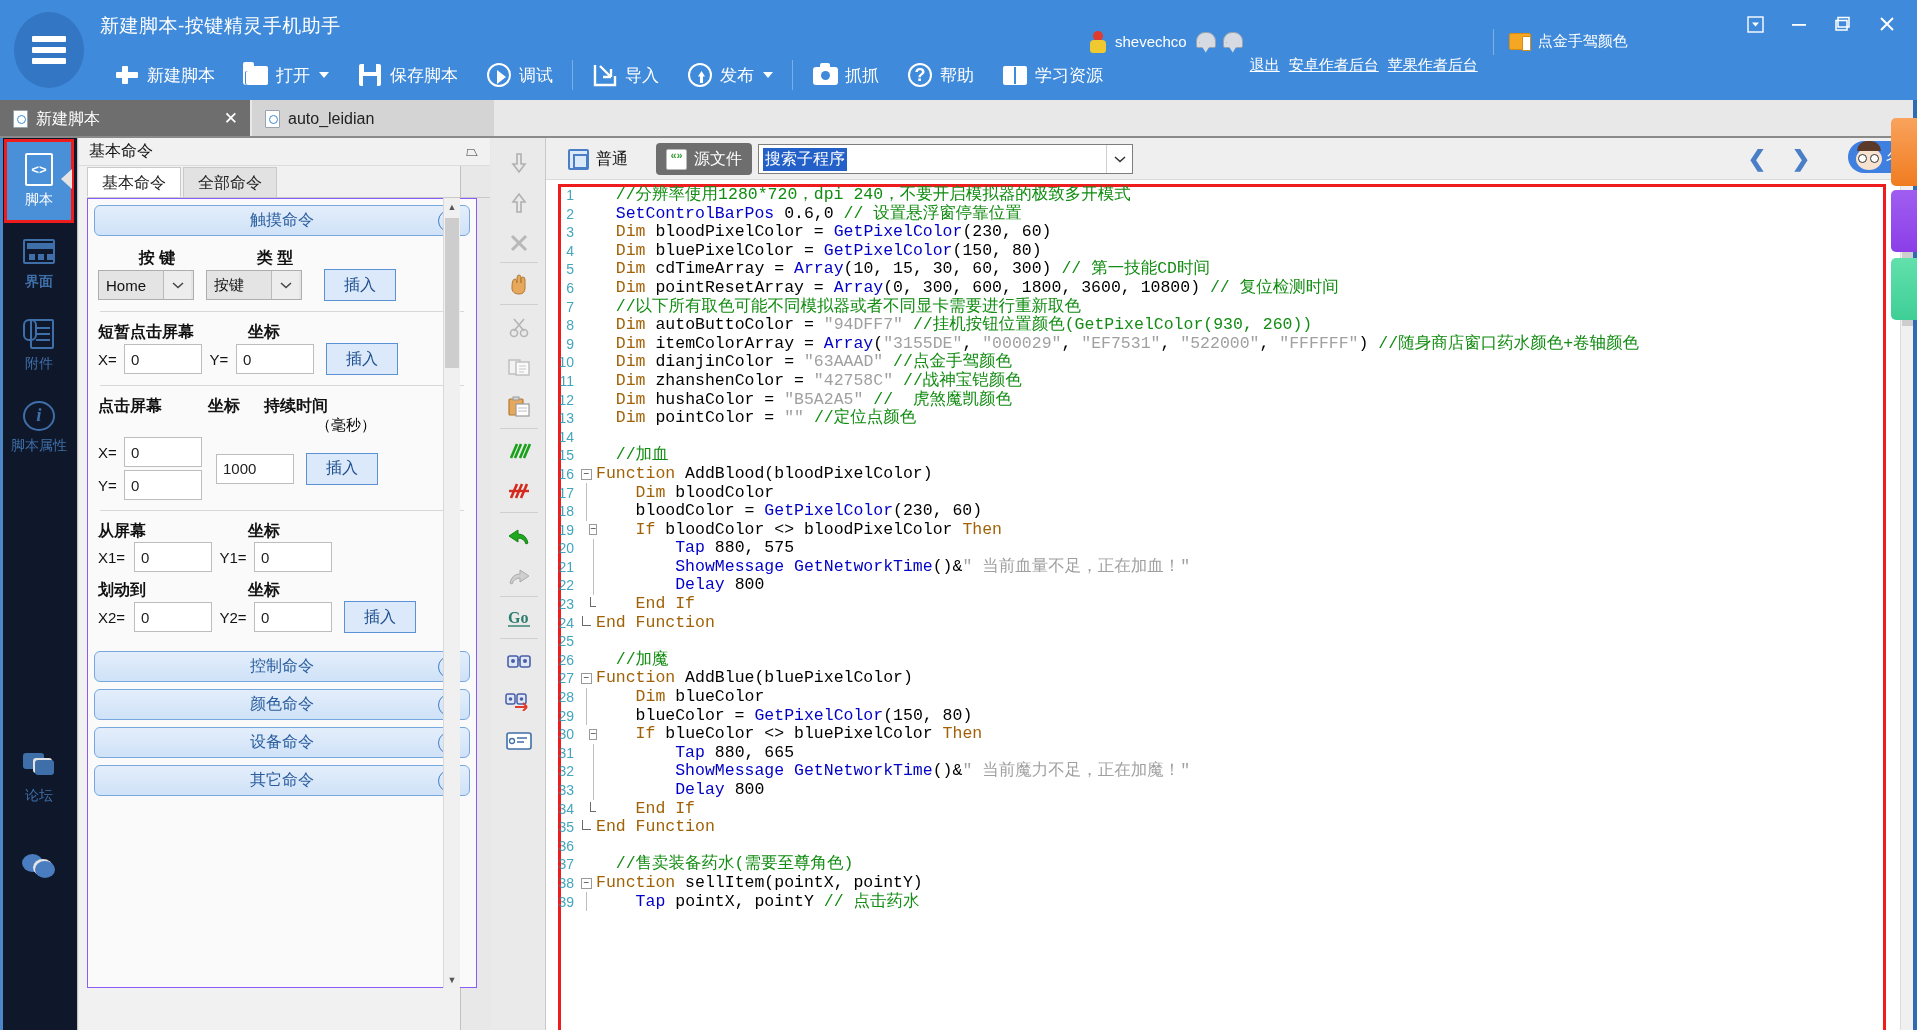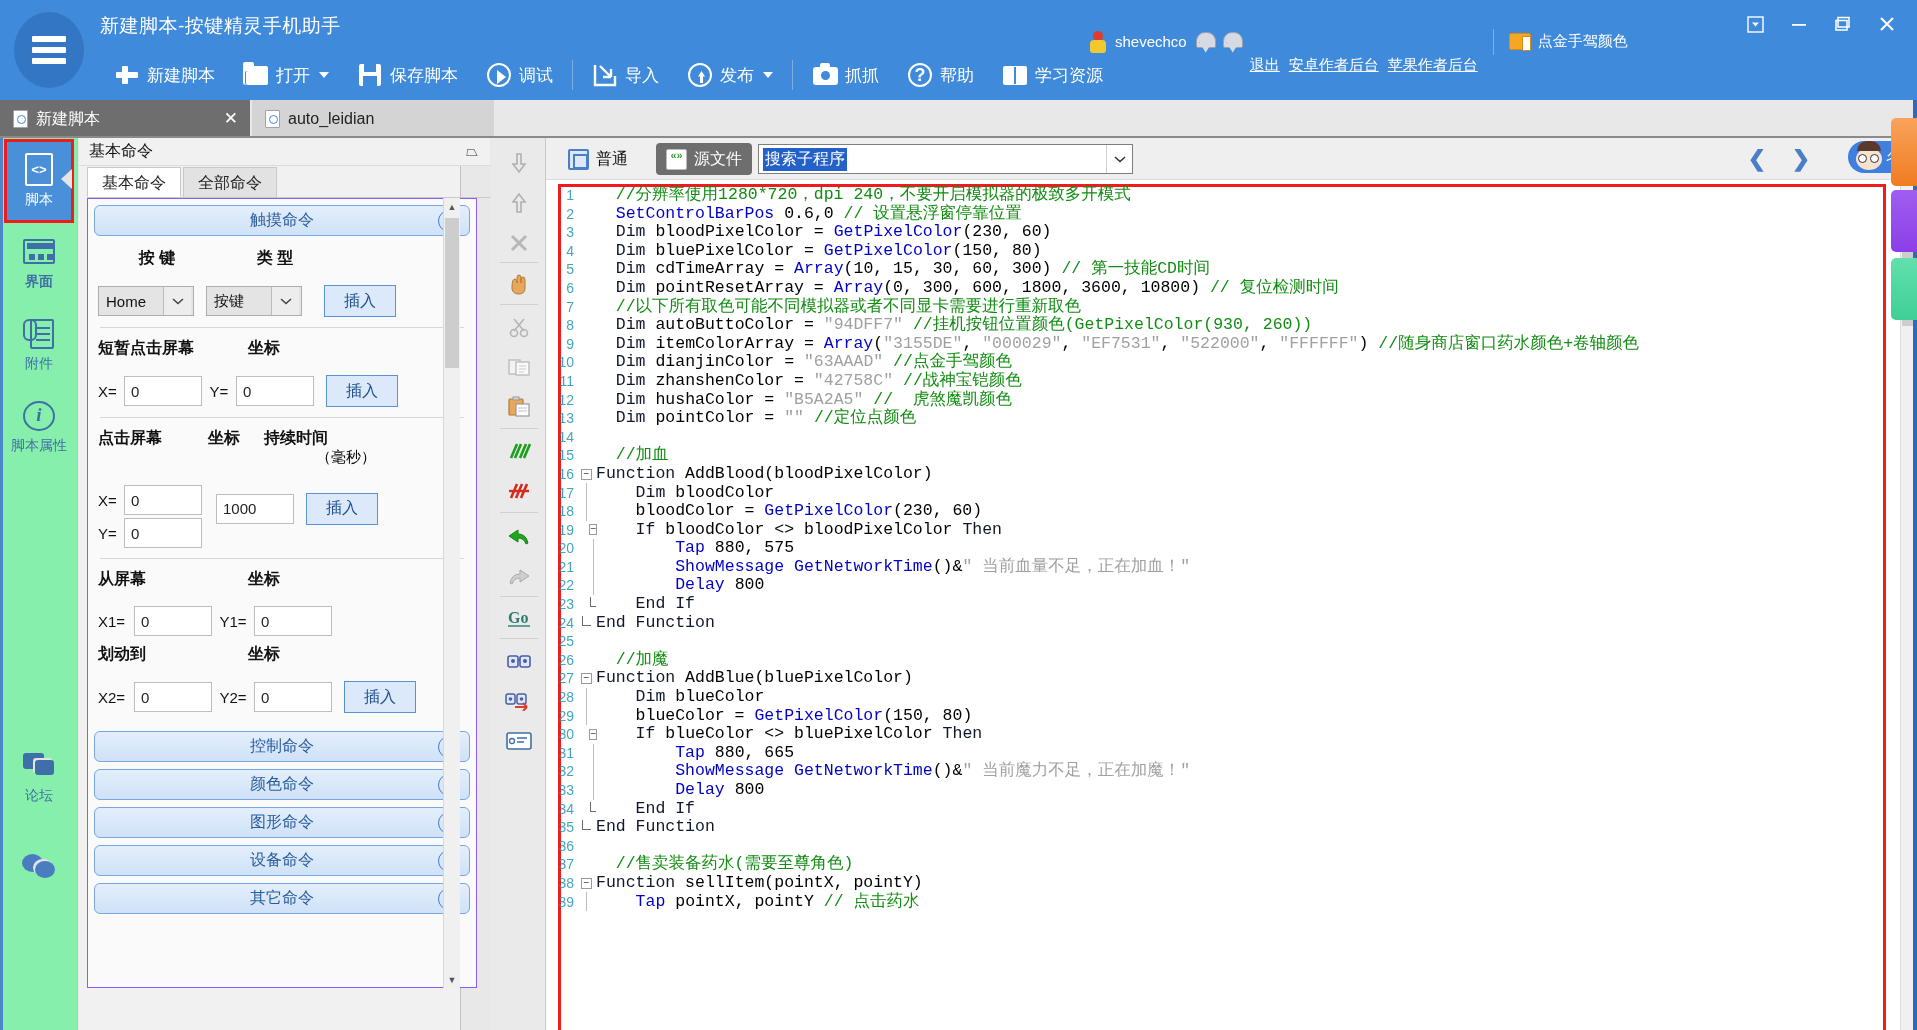--- a/index.html
+++ b/index.html
@@ -228,21 +228,21 @@
     font-size: 17px; color: #fff; cursor: pointer; line-height: 18px;
   }
   .tabsrow .underline {
     position: absolute; left: 0; top: 36px; width: 1917px; height: 2px;
     background: #8a8a8a;
   }
 
   
   .rail {
     position: absolute; left: 0; top: 138px; width: 78px; height: 892px;
-    background: #86efac;
+    background: #0f172a;
     border-right: 1px solid #c3c3c3;
   }
   .rail:before {
     content:''; position:absolute; left:0; top:0; width:3px; height:892px;
     background:#4a86c8;
   }
   .rail-item {
     position: absolute; left: 7px; width: 64px; height: 78px;
     display: flex; flex-direction: column; align-items: center;
     justify-content: center; gap: 4px; cursor: pointer;
@@ -367,21 +367,21 @@
     position: absolute; right: 9px; top: 4px;
     width: 22px; height: 22px; border: 1.6px solid #3f7dc4; border-radius: 50%;
     display:flex; align-items:center; justify-content:center;
   }
   .acc-chev svg { display:block; }
 
   .touch-body { padding: 4px 10px 6px; }
   .row-labels {
     display: flex; font-size: 16px; color: #111; margin-top: 8px;
   }
-  .fld-row { display: flex; align-items: center; margin-top: 16px; }
+  .fld-row { display: flex; align-items: center; margin-top: 0; }
   .lbl { font-size: 15px; color: #111; }
   .sel-box {
     display: flex; align-items: stretch; border: 1px solid #aeaeae;
     background: #e4e4e4; height: 30px;
   }
   .sel-box .val {
     width: 64px; padding: 0 7px; display: flex; align-items: center;
     font-size: 15px; color: #111; background: #e4e4e4;
   }
   .sel-box .arrow {
@@ -537,21 +537,21 @@
   }
   .fold .vline {
     width: 1px; height: 19px; background: #bdbdbd;
   }
   .fold .endmark {
     width: 9px; height: 10px; border-left: 1px solid #6a6a6a;
     border-bottom: 1px solid #6a6a6a; margin-bottom: 4px;
   }
   .code-txt { flex: 1; }
 
-  .k  { color: #0f172a; }     
+  .k  { color: #a16207; }     
   .fn { color: #0000c8; }     
   .c  { color: #128c12; }     
   .s  { color: #a0a0a0; }     
   .n  { color: #000000; }     
 
   .ed-vscroll {
     position: absolute; right: 0; top: 42px; width: 17px; height: 850px;
     background: #f0f0f0; border-left: 1px solid #dcdcdc;
   }
   .ed-vscroll .thumb {
@@ -869,28 +869,20 @@
       </div>
       <div class="acc-head" style="margin-top:7px;">
         <span>颜色命令</span>
         <span class="acc-chev">
           <svg width="14" height="14" viewBox="0 0 14 14">
               <path d="M3 4 L7 8 L11 4 M3 7.5 L7 11.5 L11 7.5" fill="none" stroke="#3f7dc4" stroke-width="1.6"></path>
             </svg>
         </span>
       </div>
       <div class="acc-head" style="margin-top:7px;">
-        <span>图形命令</span>
-        <span class="acc-chev">
-          <svg width="14" height="14" viewBox="0 0 14 14">
-              <path d="M3 4 L7 8 L11 4 M3 7.5 L7 11.5 L11 7.5" fill="none" stroke="#3f7dc4" stroke-width="1.6"></path>
-            </svg>
-        </span>
-      </div>
-      <div class="acc-head" style="margin-top:7px;">
         <span>设备命令</span>
         <span class="acc-chev">
           <svg width="14" height="14" viewBox="0 0 14 14">
               <path d="M3 4 L7 8 L11 4 M3 7.5 L7 11.5 L11 7.5" fill="none" stroke="#3f7dc4" stroke-width="1.6"></path>
             </svg>
         </span>
       </div>
       <div class="acc-head" style="margin-top:7px;">
         <span>其它命令</span>
         <span class="acc-chev">

